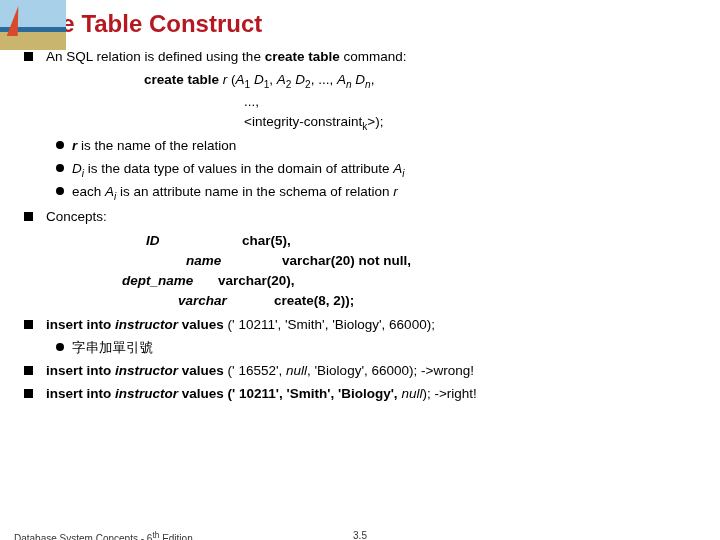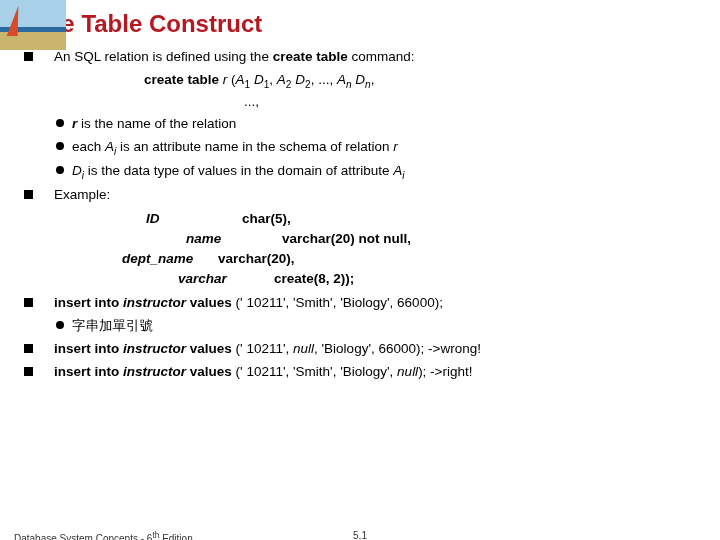--- a/index.html
+++ b/index.html
@@ -41,21 +41,21 @@
     padding-bottom: 6px;
   }
   .content {
     padding: 0 24px 0 24px;
     font-size: 13.5px;
     color: #000;
     line-height: 1.5;
   }
   .l1 {
     margin: 3px 0 3px 0;
-    padding-left: 30px;
+    padding-left: 22px;
     position: relative;
   }
   .l1::before {
     content: "";
     position: absolute;
     left: 0;
     top: 5px;
     width: 9px;
     height: 9px;
     background: #000;
@@ -107,52 +107,53 @@
 
   <div class="l1">
     <span>An SQL relation is defined using the </span><span class="b">create table </span><span>command:</span>
   </div>
 
   <div class="syntax">
     <div>
       <span class="b">create table </span><span class="i">r </span><span>(<span class="i">A</span><sub>1</sub> <span class="i">D</span><sub>1</sub>, <span class="i">A</span><sub>2</sub> <span class="i">D</span><sub>2</sub>, ..., <span class="i">A<sub>n</sub> D<sub>n</sub></span>,</span>
     </div>
     <div style="margin-left:100px">...,</div>
+    <div style="margin-left:100px"><span>&lt;integrity-constraint</span><sub>k</sub><span>&gt;);</span></div>
   </div>
 
   <div class="l2">
     <span class="b i">r</span><span> is the name of the relation</span>
   </div>
   <div class="l2">
+    <span class="i"><span>D</span><sub>i</sub></span><span> is the data type of values in the domain of attribute </span><span class="i"><span>A</span><sub>i</sub></span>
+  </div>
+  <div class="l2">
     <span>each </span><span class="i"><span>A</span><sub>i</sub></span><span> is an attribute name in the schema of relation </span><span class="i">r</span>
   </div>
-  <div class="l2">
-    <span class="i"><span>D</span><sub>i</sub></span><span> is the data type of values in the domain of attribute </span><span class="i"><span>A</span><sub>i</sub></span>
-  </div>
 
-  <div class="l1">Example:</div>
+  <div class="l1">Concepts:</div>
 
   <div class="example-block">
     <div style="margin-left:24px"><span class="i" style="display:inline-block;width:96px">ID</span><span>char</span><span>(5),</span></div>
     <div style="margin-left:64px"><span class="i" style="display:inline-block;width:96px">name</span><span>varchar</span><span>(20) </span><span>not null,</span></div>
     <div style=""><span class="i" style="display:inline-block;width:96px">dept_name</span><span>varchar</span><span>(20),</span></div>
     <div style="margin-left:56px"><span class="i" style="display:inline-block;width:96px">varchar</span><span>create</span><span>(8, 2));</span></div>
   </div>
 
   <div class="l1 b">
     <span>insert into </span><span class="i">instructor </span><span>values </span><span style="font-weight:normal">(' 10211', 'Smith', 'Biology', 66000);</span>
   </div>
   <div class="l2">字串加單引號</div>
 
   <div class="l1 b">
-    <span>insert into </span><span class="i">instructor </span><span>values </span><span style="font-weight:normal">(' 10211', </span><span class="i" style="font-weight:normal">null</span><span style="font-weight:normal">, 'Biology', 66000); -&gt;wrong!</span>
+    <span>insert into </span><span class="i">instructor </span><span>values </span><span style="font-weight:normal">(' 16552', </span><span class="i" style="font-weight:normal">null</span><span style="font-weight:normal">, 'Biology', 66000); -&gt;wrong!</span>
   </div>
 
   <div class="l1 b">
-    <span>insert into </span><span class="i">instructor </span><span>values </span><span style="font-weight:normal">(' 10211', 'Smith', 'Biology', </span><span class="i" style="font-weight:normal">null</span><span style="font-weight:normal">); -&gt;right!</span>
+    <span>insert into </span><span class="i">instructor </span><span>values </span><span style="font-weight:bold">(' 10211', 'Smith', 'Biology', </span><span class="i" style="font-weight:normal">null</span><span style="font-weight:normal">); -&gt;right!</span>
   </div>
 
 </div>
 
 <div class="footer">
   <span class="foot-left"><span>Database System Concepts - 6</span><sup>th</sup><span> Edition</span></span>
-  <span class="foot-center">5.1</span>
+  <span class="foot-center">3.5</span>
 </div>
 
 </body></html>

